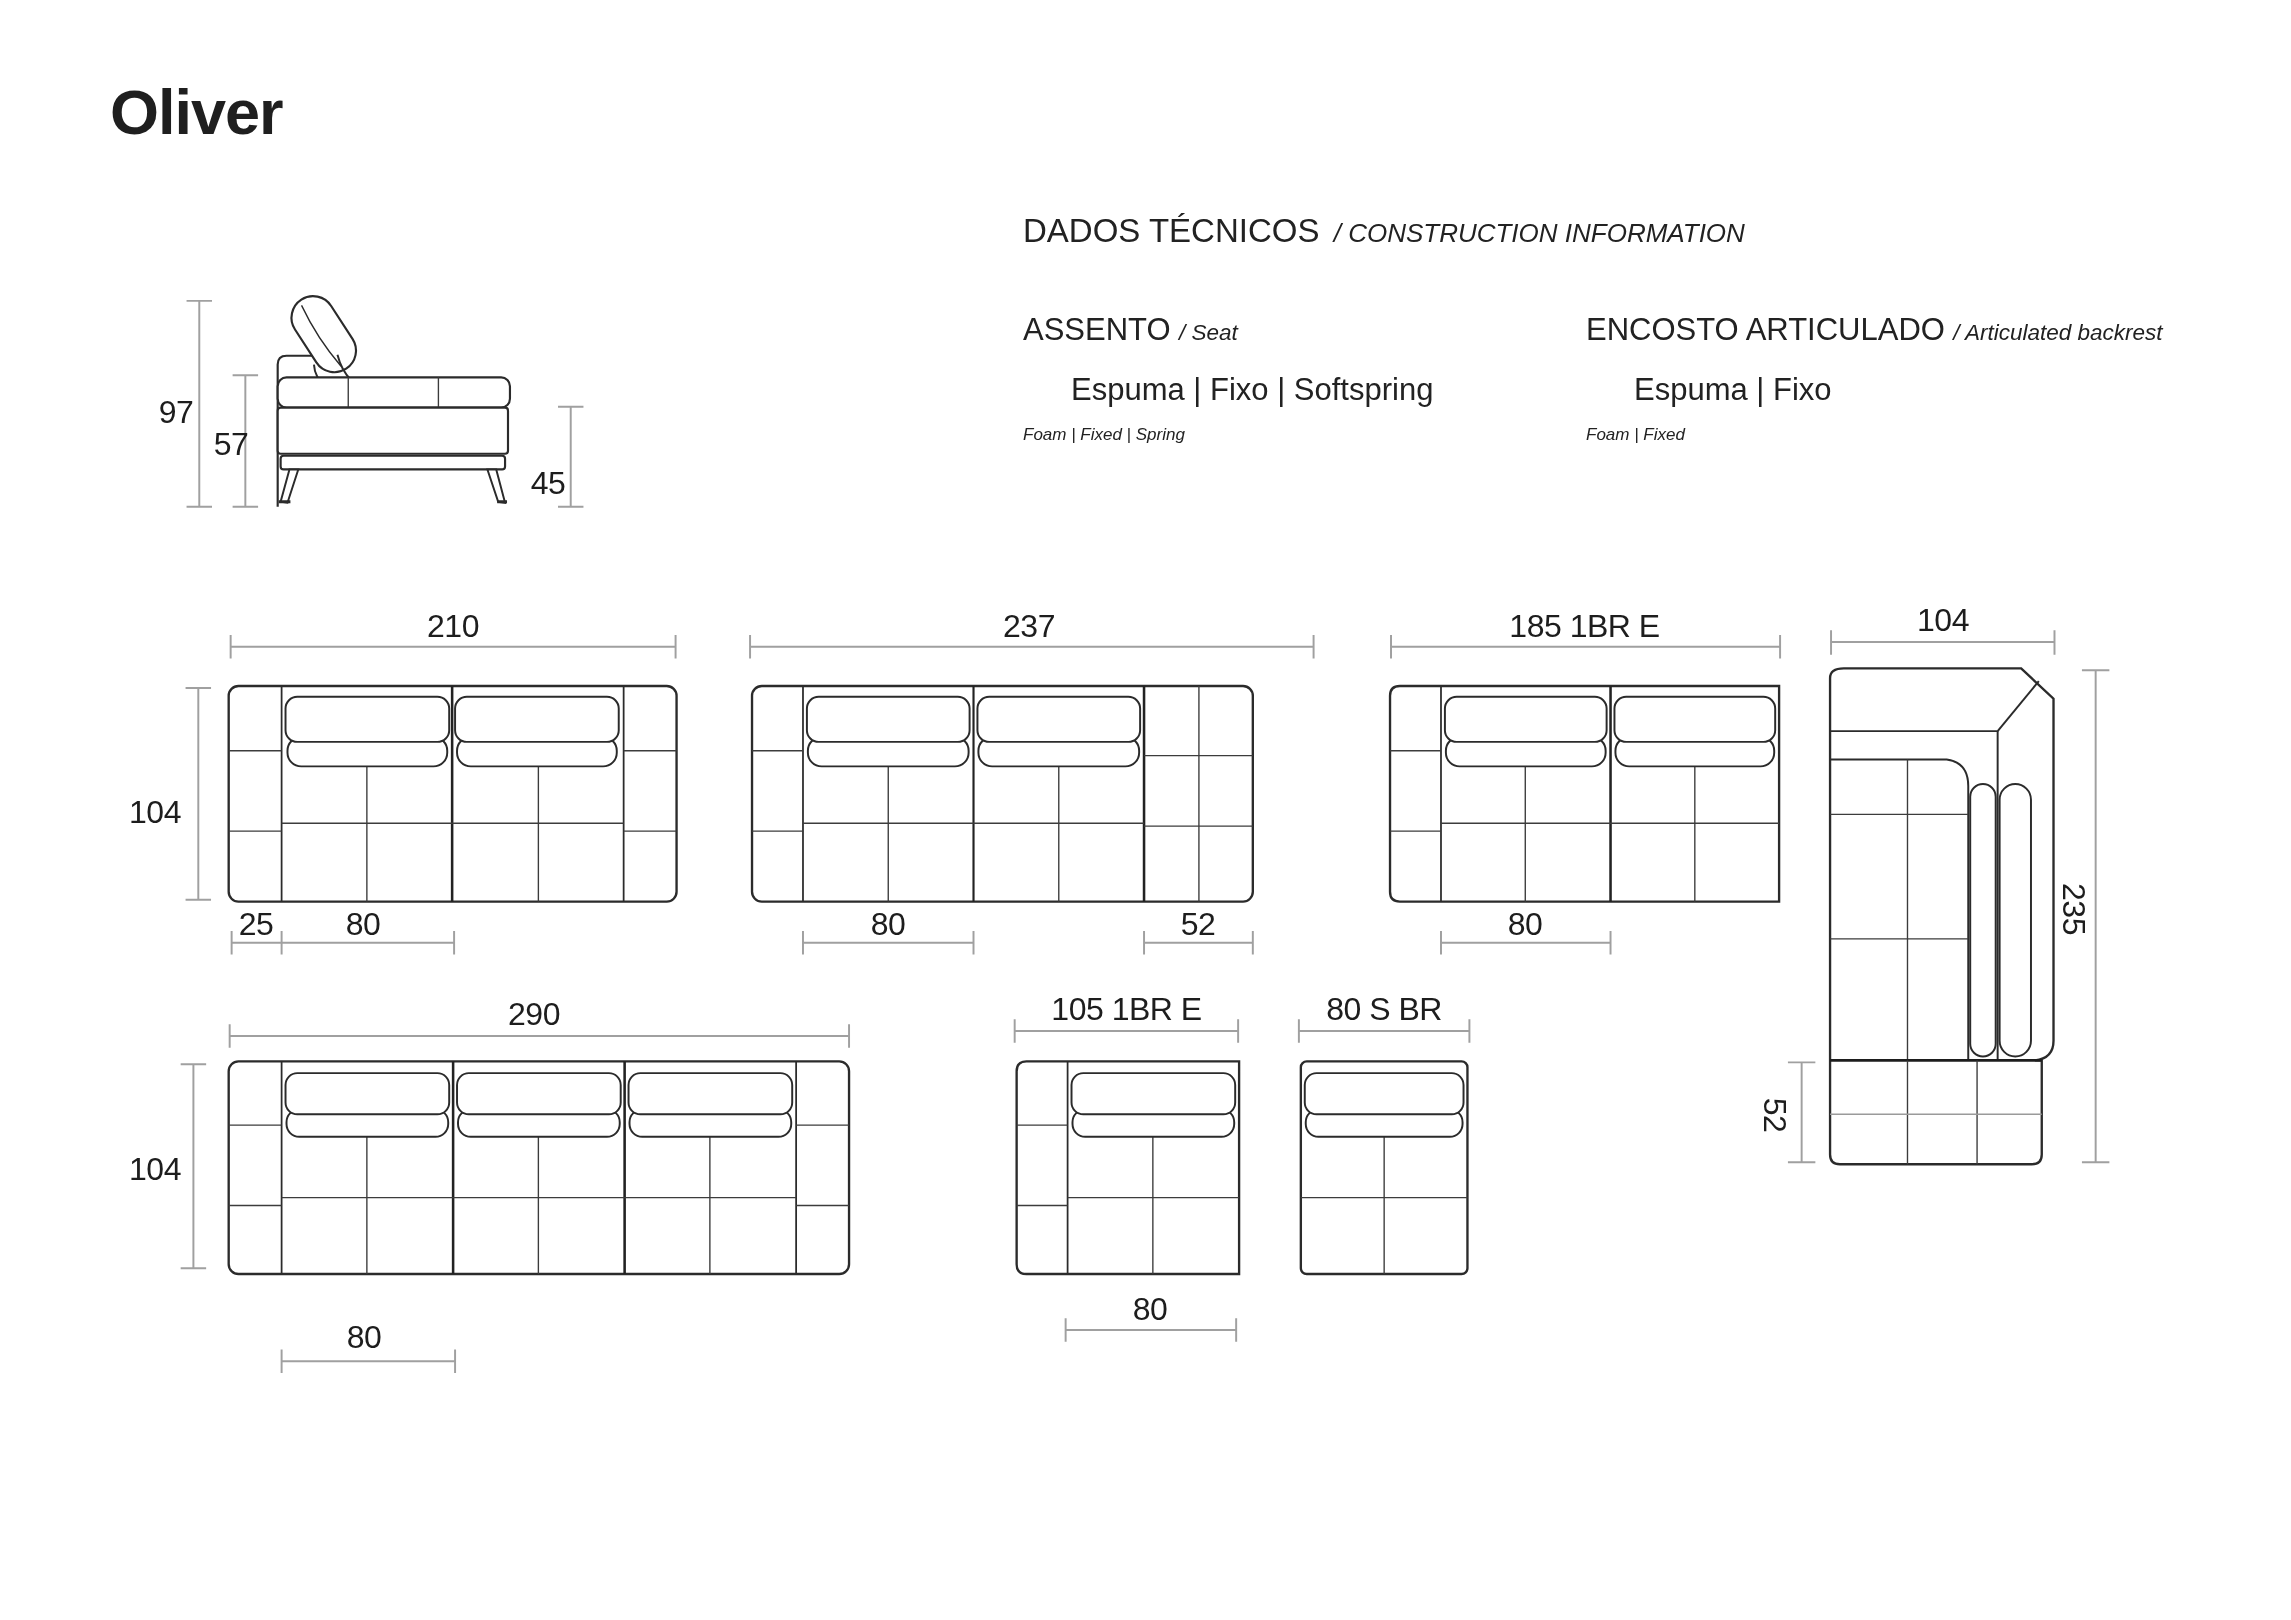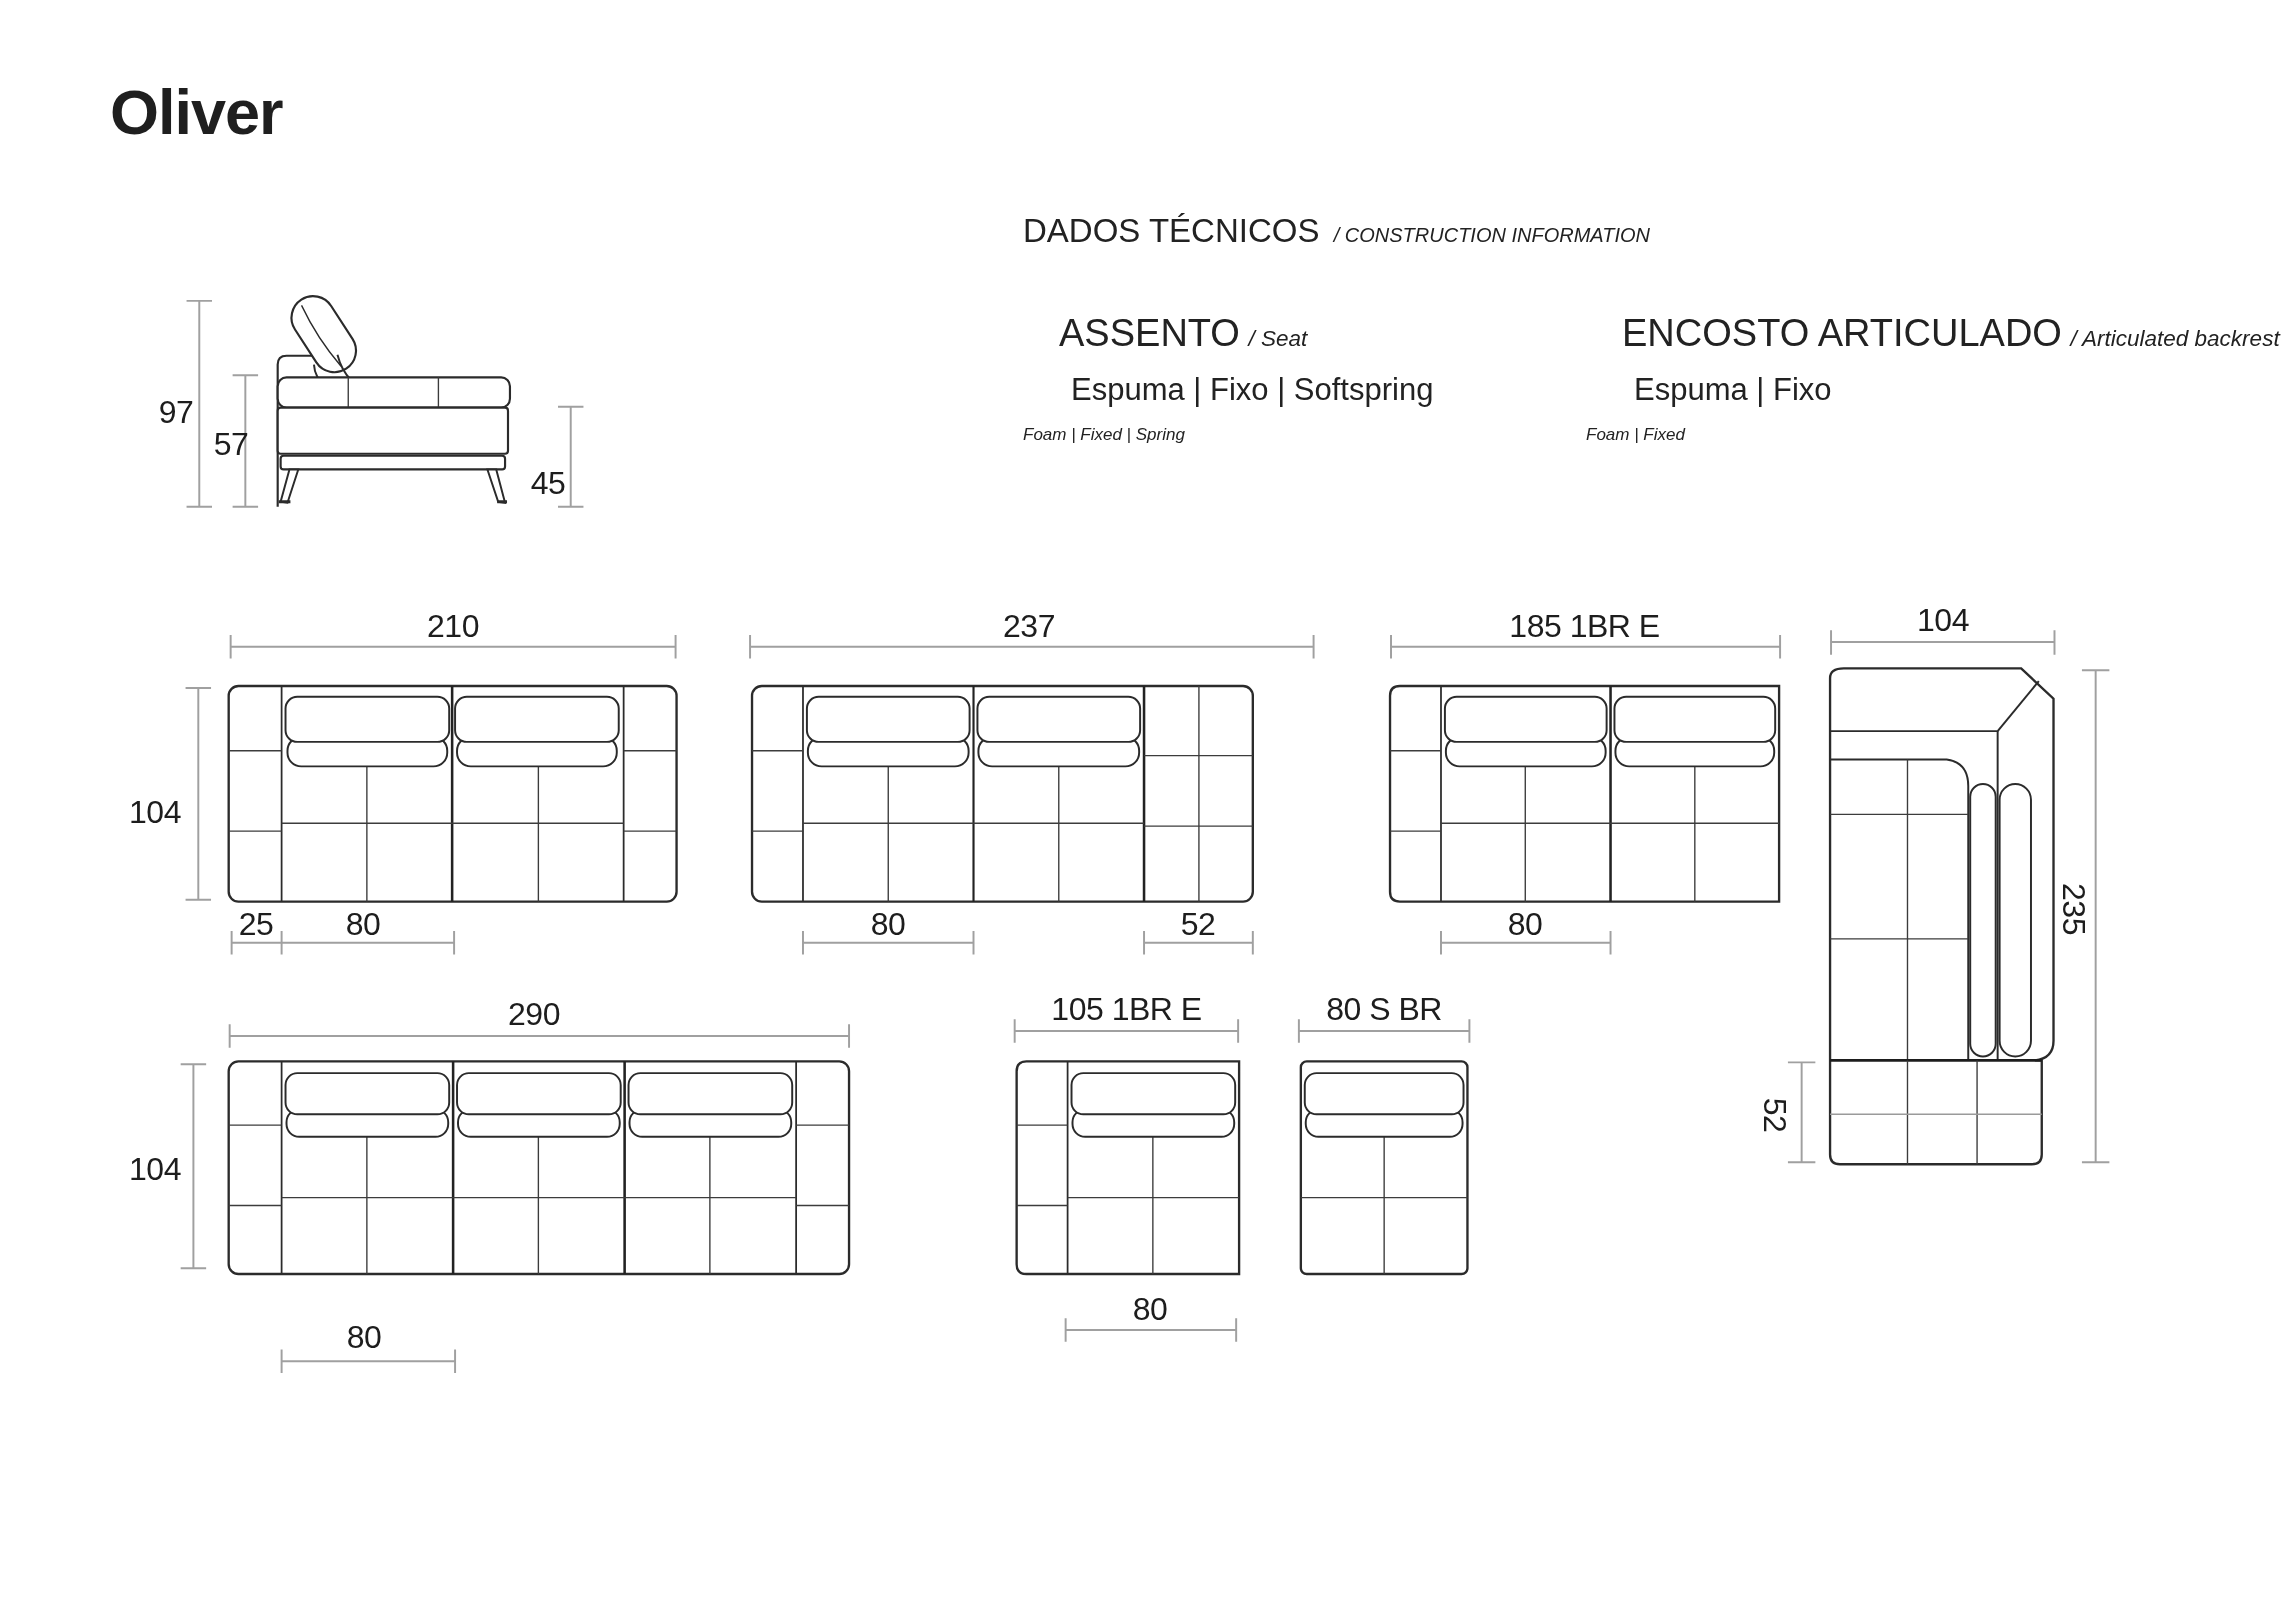--- a/index.html
+++ b/index.html
@@ -7,23 +7,23 @@
           font-family:"Liberation Sans",sans-serif;color:#1c1c1c;padding-left:10px;}
   .page-title{position:absolute;left:110px;top:76px;font-size:63px;font-weight:700;
               letter-spacing:-1px;color:#1f1f1f;}
   svg.drawings{position:absolute;left:0;top:0;}
   .dim-label{position:absolute;font-size:32px;color:#1d1d1d;text-align:center;
              line-height:1;white-space:nowrap;letter-spacing:-0.5px;}
   .rot90{transform:rotate(90deg);transform-origin:center center;}
   .tech{position:absolute;left:0;top:0;}
   .tech-heading{position:absolute;left:1023px;top:212px;white-space:nowrap;}
   .tech-heading .pt{font-size:33px;letter-spacing:0;color:#222;}
-  .tech-heading .en{font-size:20px;font-style:italic;color:#222;margin-left:9.8px;}
+  .tech-heading .en{font-size:26px;font-style:italic;color:#222;margin-left:9.8px;}
   .tech-col-title{position:absolute;white-space:nowrap;}
-  .tech-col-title .pt{font-size:38px;color:#222;margin-left:36px;}
+  .tech-col-title .pt{font-size:31px;color:#222;}
   .tech-col-title .en{font-size:22.5px;font-style:italic;color:#222;margin-left:4px;}
   .tech-spec{position:absolute;font-size:31px;color:#222;white-space:nowrap;margin-left:48px;}
   .tech-spec-en{position:absolute;font-size:17px;font-style:italic;color:#222;white-space:nowrap;}
   .footnote{position:absolute;left:198px;top:1415px;font-size:26.5px;color:#222;white-space:nowrap;}
 </style>
 </head>
 <body>
 
 <div class="canvas">
 

